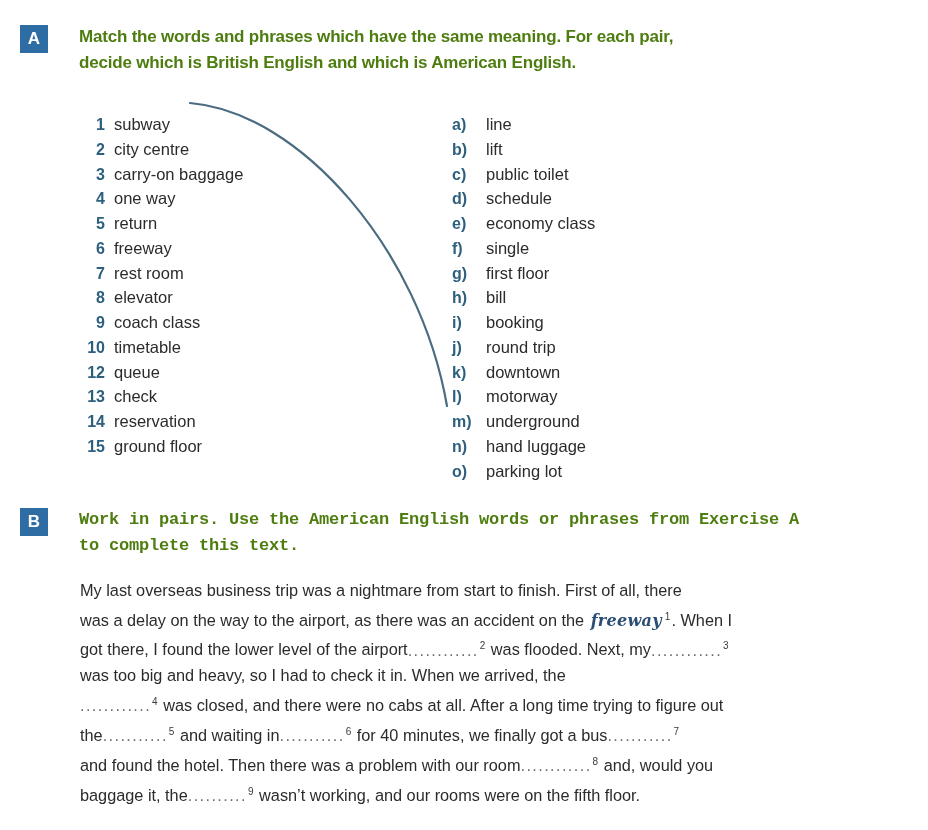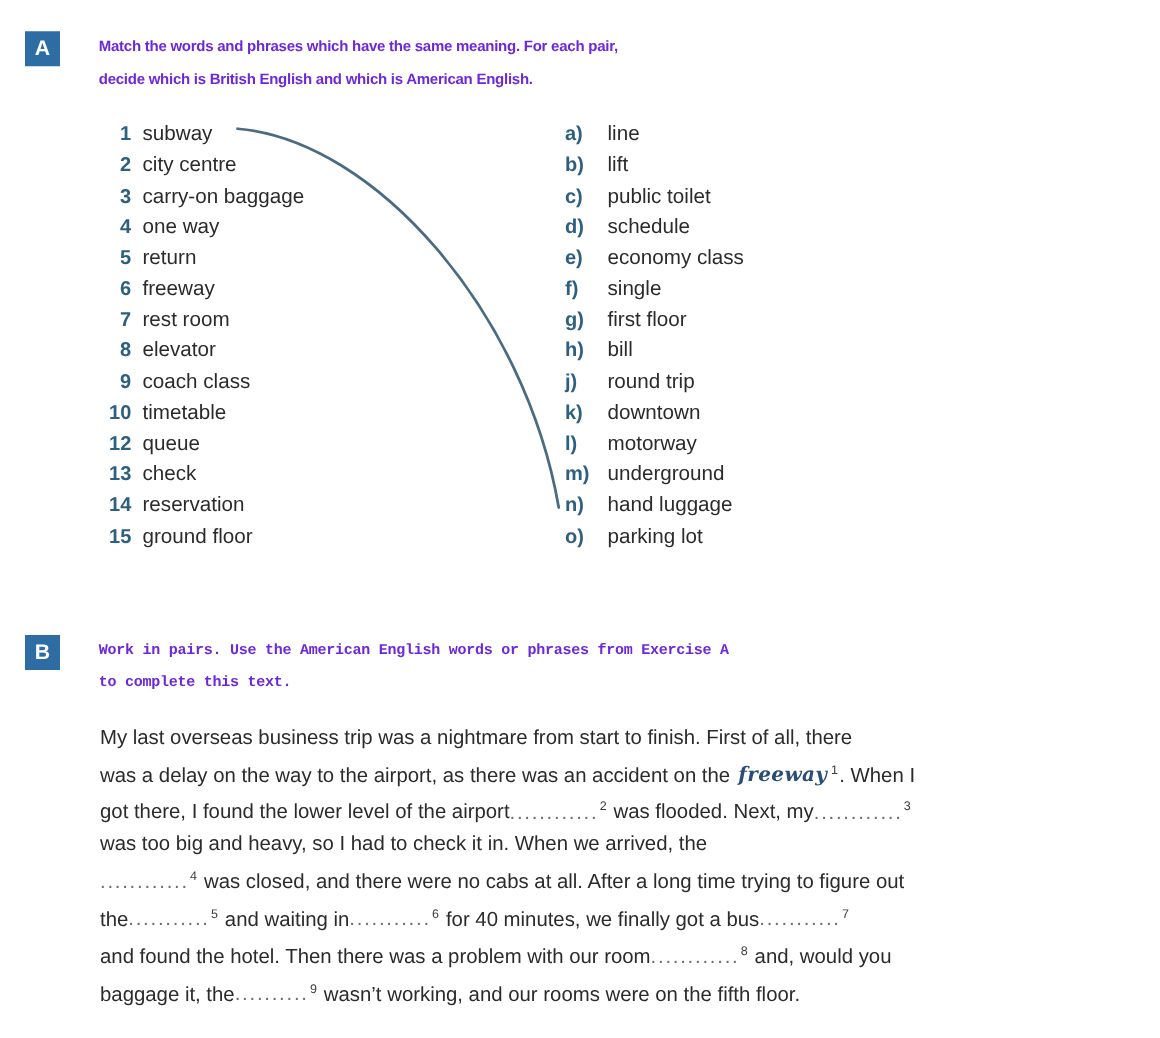--- a/index.html
+++ b/index.html
@@ -40,34 +40,34 @@
   #badge-a { left: 20px; top: 25px; }
   #badge-b { left: 20px; top: 508px; }
 
   
   .instruction {
     position: absolute;
     left: 79px;
     width: 770px;
     font-family: "Liberation Sans", sans-serif;
     font-weight: bold;
-    font-size: 12px;
+    font-size: 17px;
     line-height: 26px;
-    color: #6d28d9;
+    color: #4d7c0f;
     letter-spacing: -0.2px;
   }
   #instruction-a { top: 24px; }
   #instruction-b { top: 507px; font-family: Liberation Mono, monospace; }
   .instruction .ln { display: block; }
 
   
   .match-area {
     position: absolute;
     left: 0;
-    top: 95px;
+    top: 112px;
     width: 928px;
     height: 390px;
   }
   .col {
     position: absolute;
     top: 0;
   }
   #col-left  { left: 79px;  width: 300px; }
   #col-right { left: 452px; width: 320px; }
 
@@ -188,20 +188,21 @@
       </div>
     <div class="col" id="col-right">
         <div class="item"><span class="key">a)</span><span class="label">line</span></div>
         <div class="item"><span class="key">b)</span><span class="label">lift</span></div>
         <div class="item"><span class="key">c)</span><span class="label">public toilet</span></div>
         <div class="item"><span class="key">d)</span><span class="label">schedule</span></div>
         <div class="item"><span class="key">e)</span><span class="label">economy class</span></div>
         <div class="item"><span class="key">f)</span><span class="label">single</span></div>
         <div class="item"><span class="key">g)</span><span class="label">first floor</span></div>
         <div class="item"><span class="key">h)</span><span class="label">bill</span></div>
+        <div class="item"><span class="key">i)</span><span class="label">booking</span></div>
         <div class="item"><span class="key">j)</span><span class="label">round trip</span></div>
         <div class="item"><span class="key">k)</span><span class="label">downtown</span></div>
         <div class="item"><span class="key">l)</span><span class="label">motorway</span></div>
         <div class="item"><span class="key">m)</span><span class="label">underground</span></div>
         <div class="item"><span class="key">n)</span><span class="label">hand luggage</span></div>
         <div class="item"><span class="key">o)</span><span class="label">parking lot</span></div>
       </div>
   </div>
 
   <svg id="connector" viewBox="0 0 928 830" xmlns="http://www.w3.org/2000/svg">

